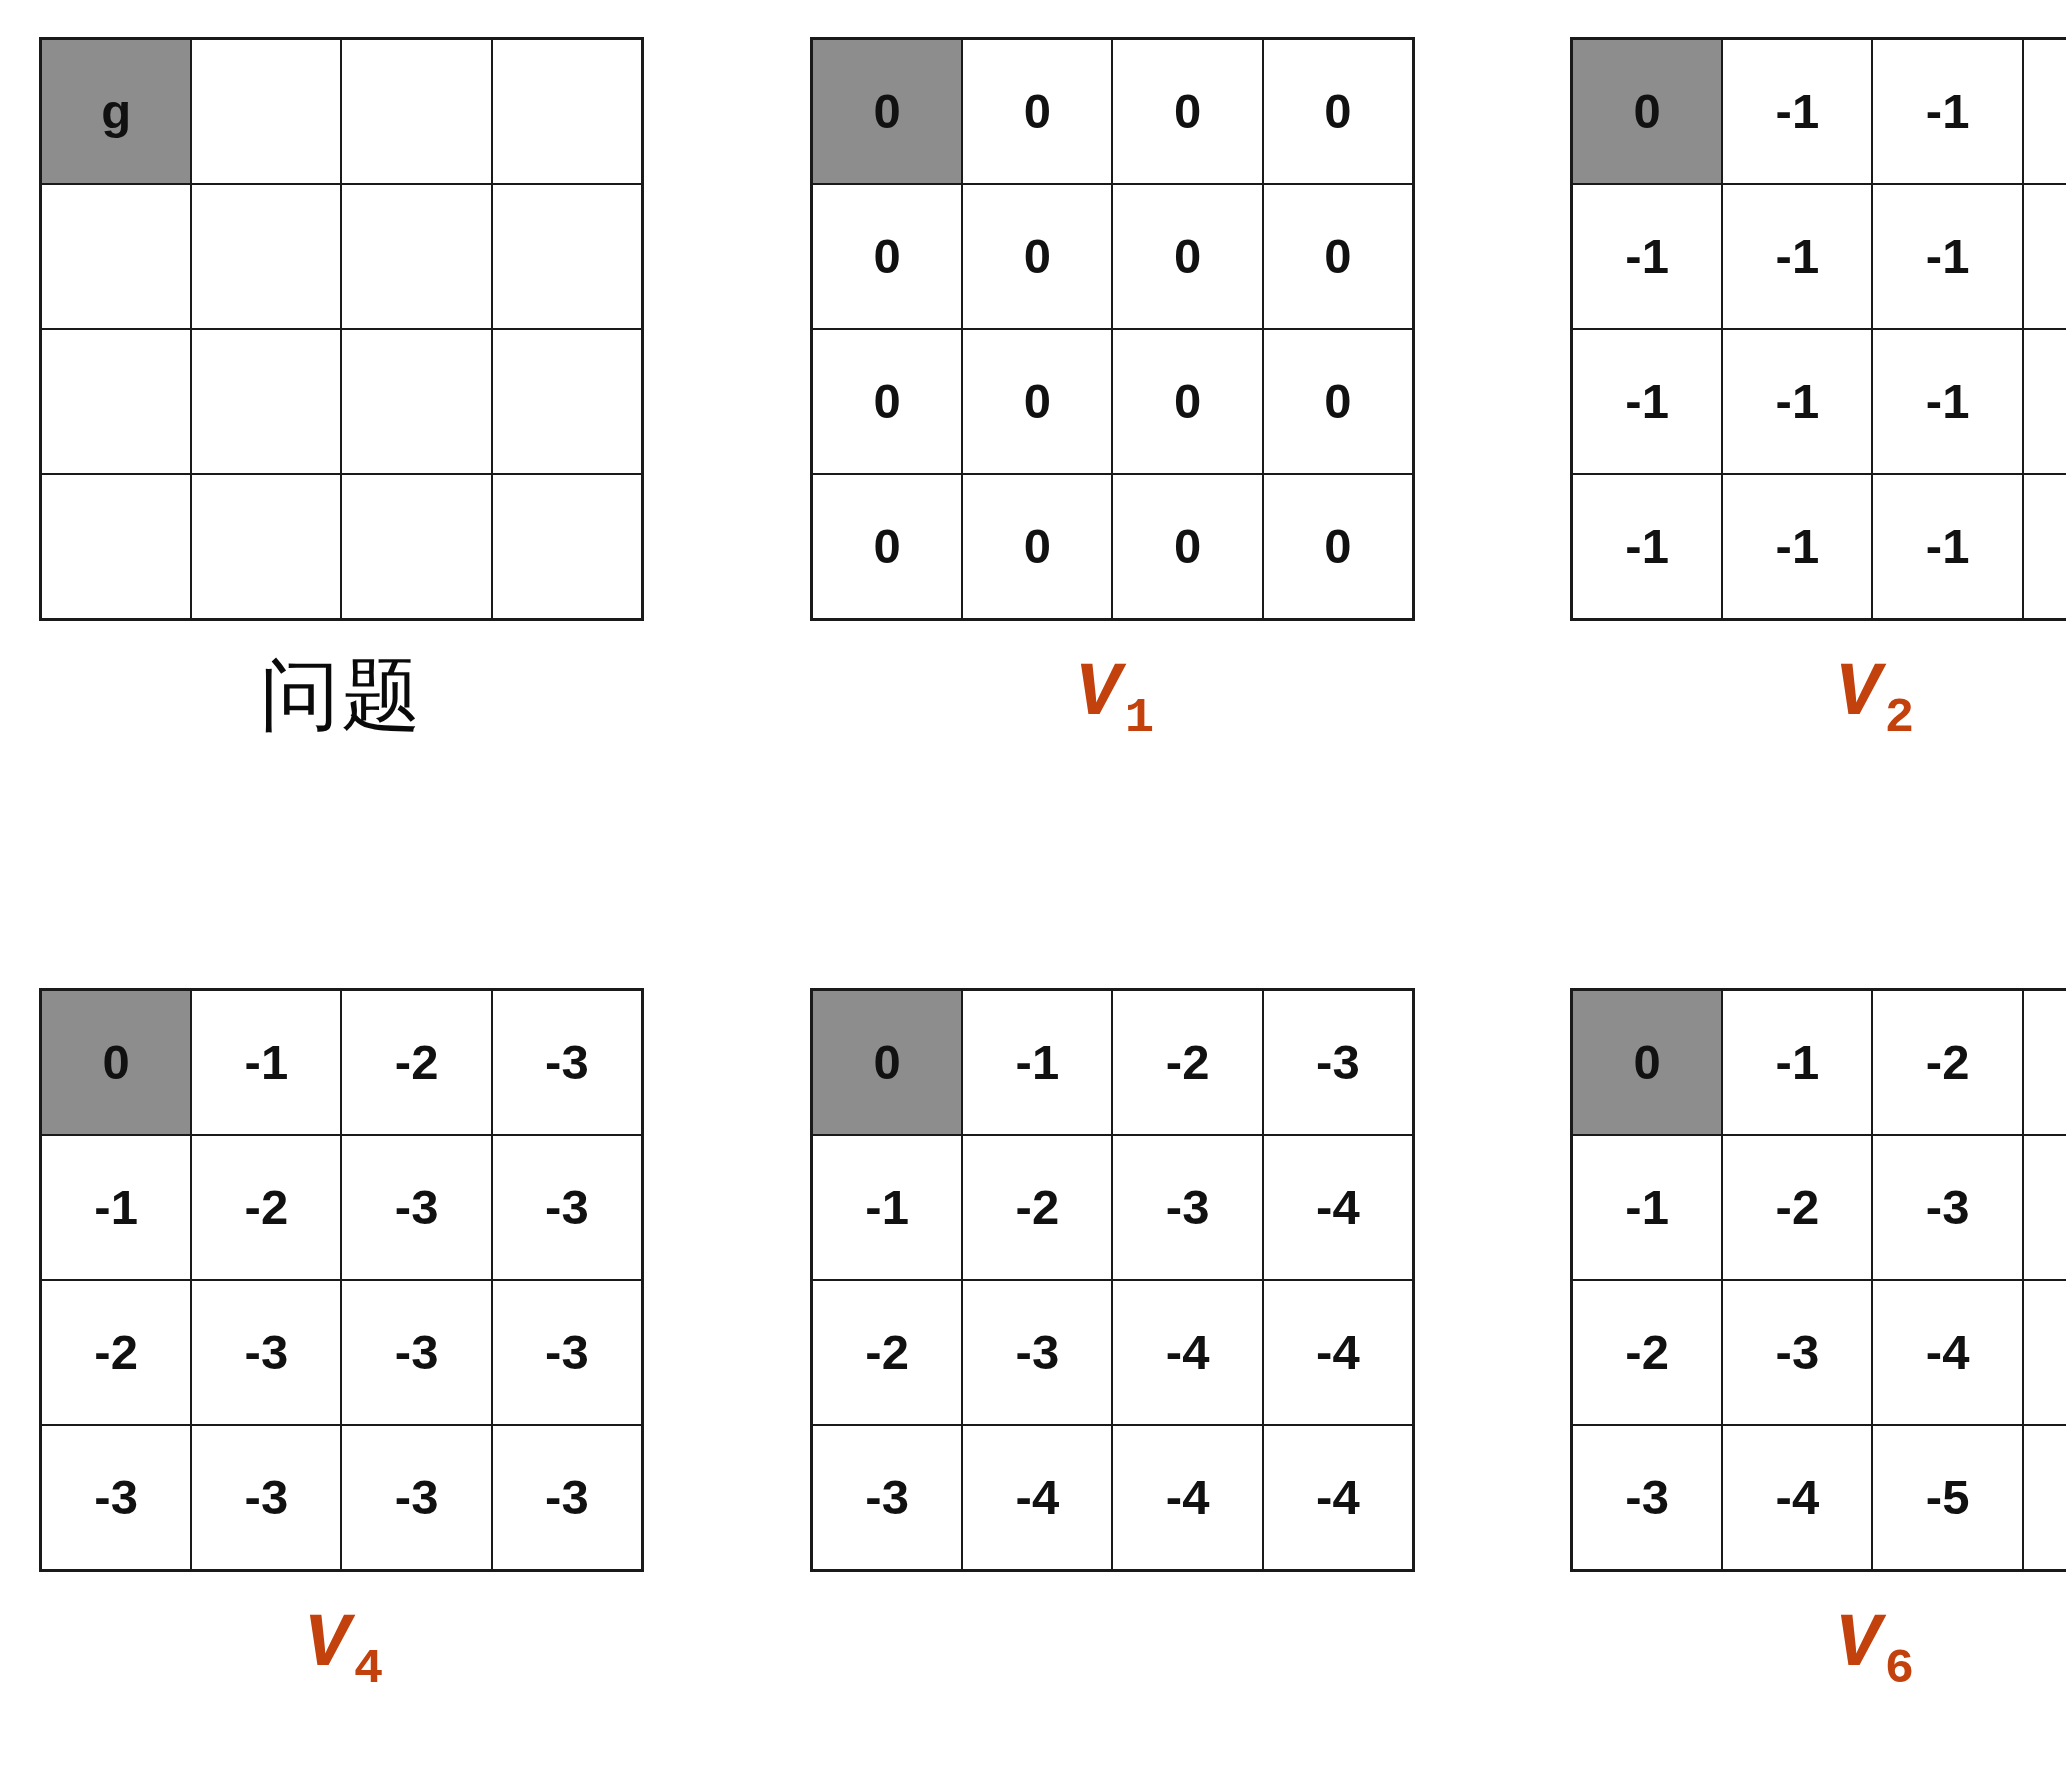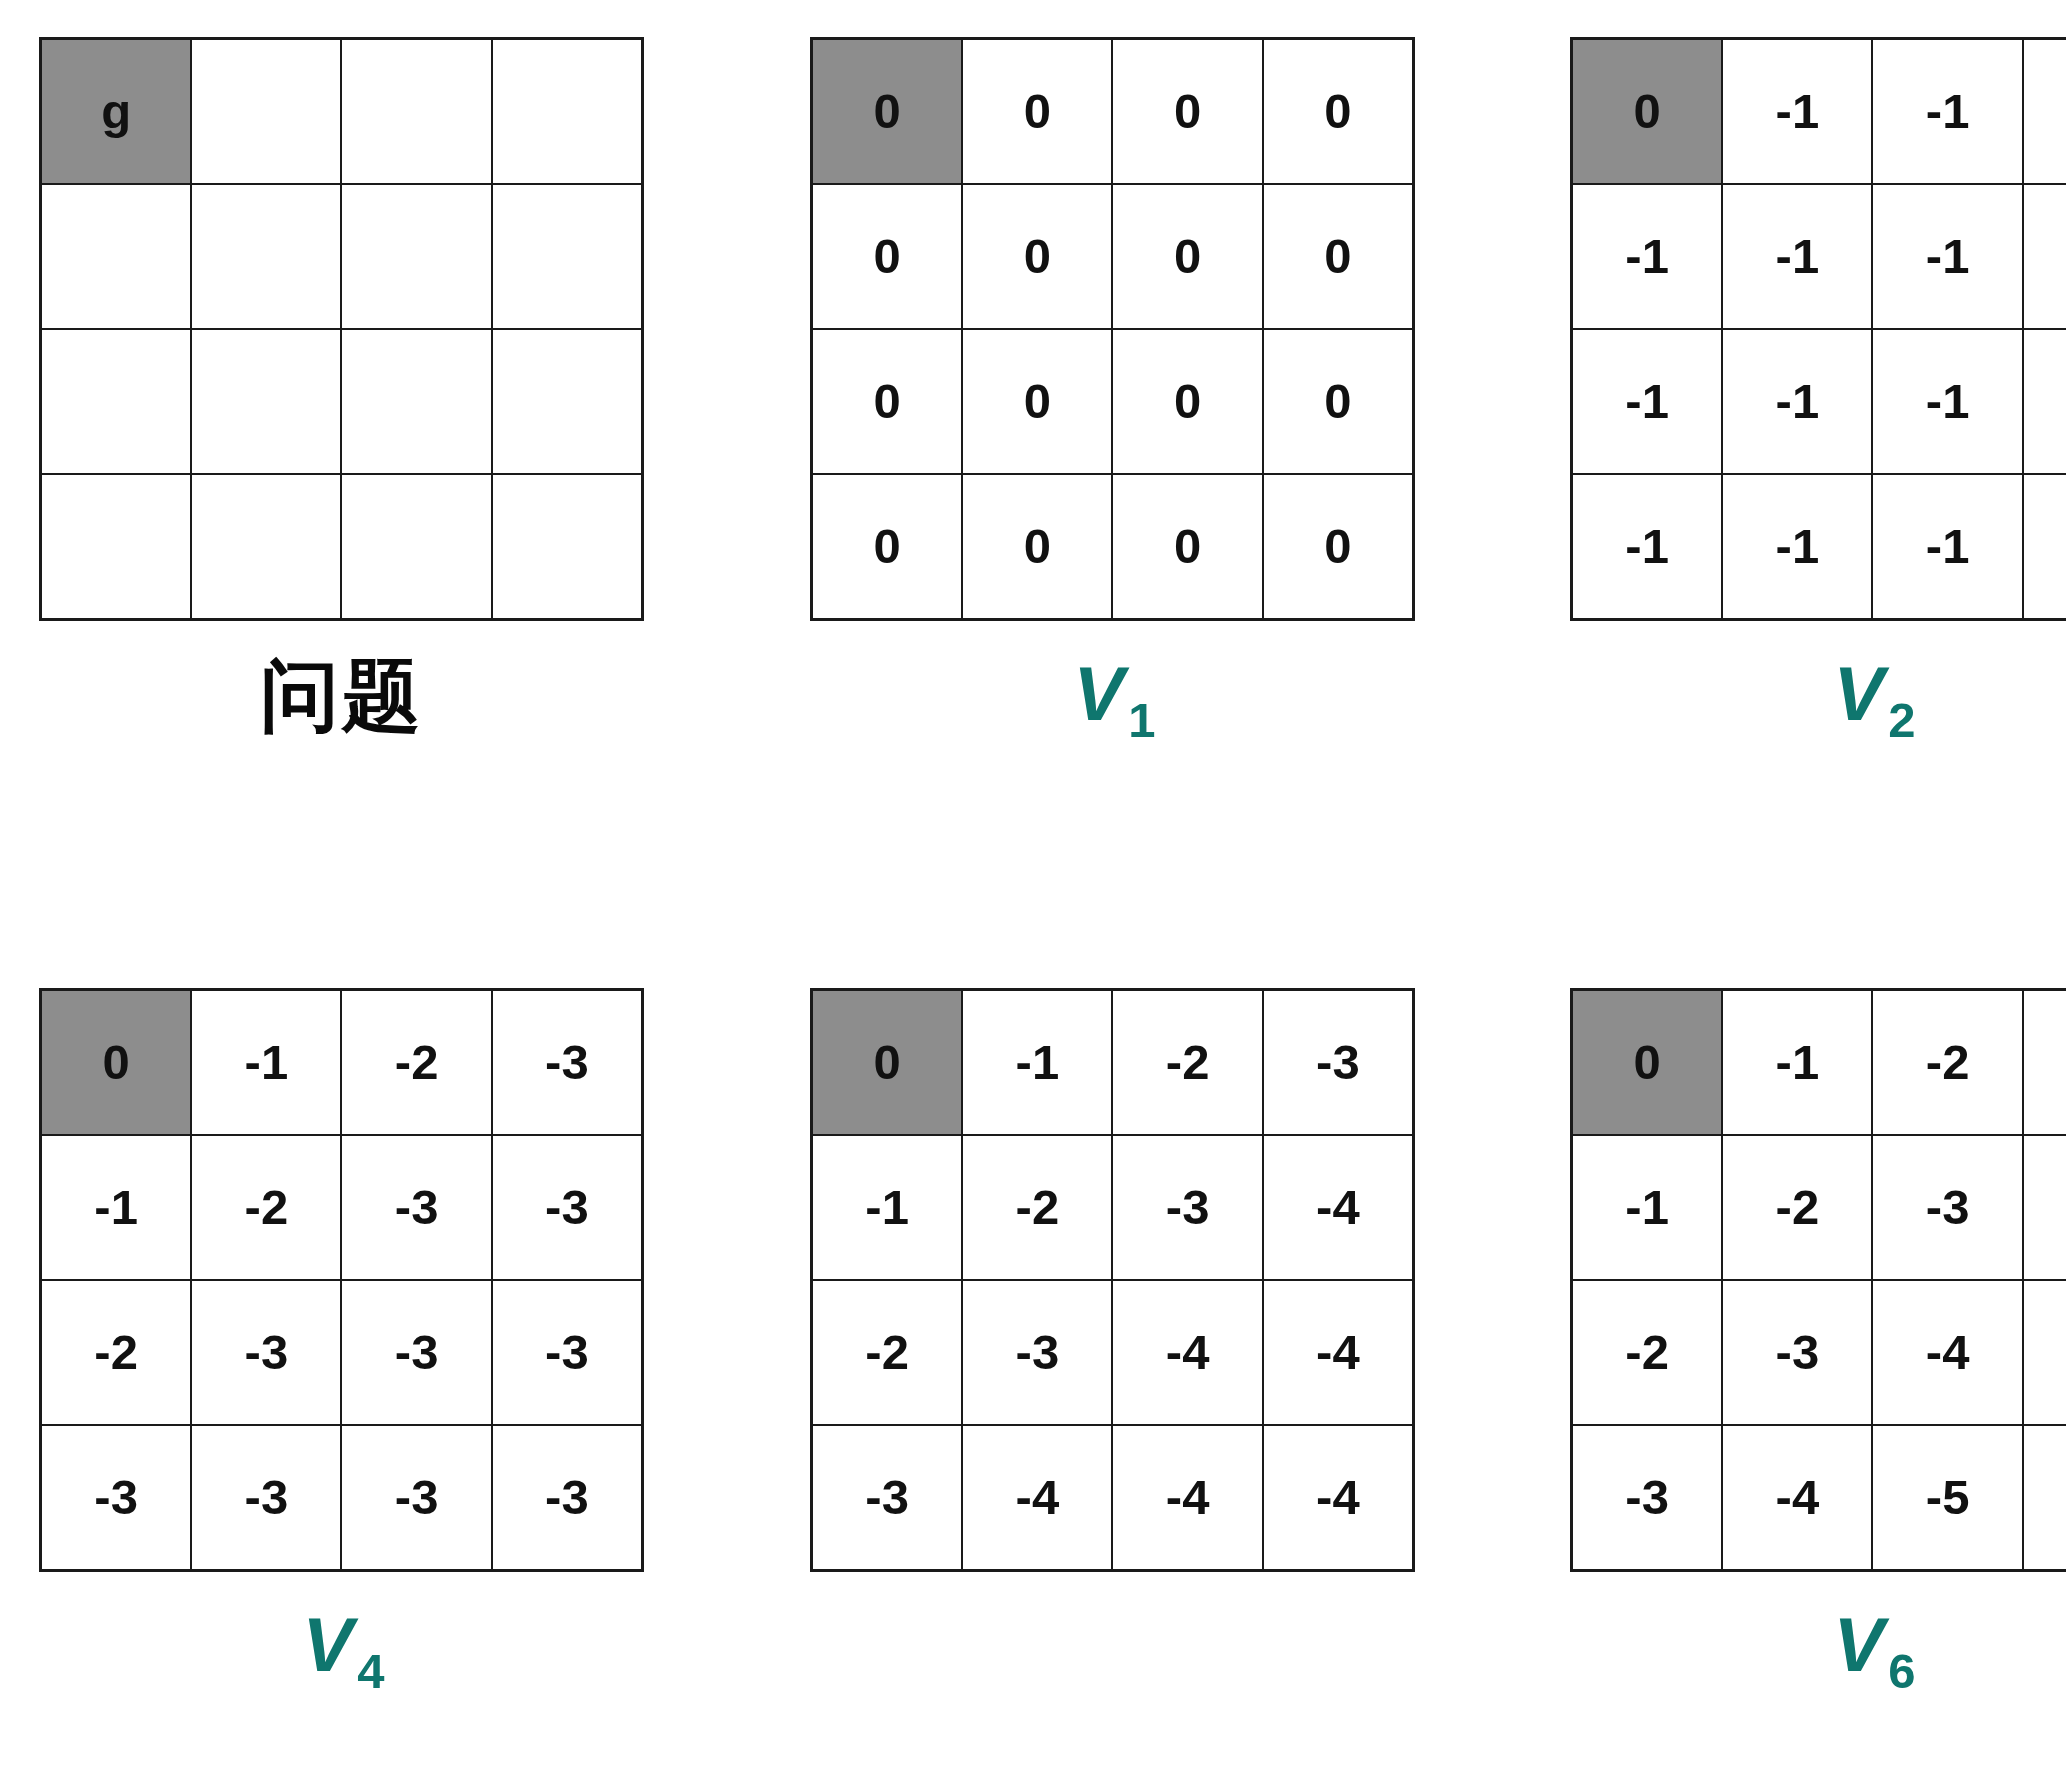--- a/index.html
+++ b/index.html
@@ -62,40 +62,40 @@
 
   .panel-label {
     width: 605px;
     margin-top: 35px;
     text-align: center;
     white-space: nowrap;
     line-height: 1;
   }
 
   .label-math {
-    font-family: Liberation Sans, sans-serif;
+    font-family: Liberation Mono, monospace;
     font-size: 76px;
     font-weight: 700;
     font-style: italic;
-    color: #0f766e;
+    color: #c2410c;
   }
   .label-math .sub {
     font-style: normal;
     font-size: 49px;
     font-weight: 700;
     vertical-align: baseline;
     position: relative;
     top: 17.4px;
     left: 4.1px;
   }
 
   .label-cjk {
     font-family: "DejaVu Serif", "Liberation Serif", serif;
     font-size: 79px;
-    font-weight: 700;
+    font-weight: 400;
     color: #0a0a0a;
     letter-spacing: 2.5px;
   }
 </style>
 </head>
 <body>
 
 <div id="board">
     <div class="grid-panel col-0 row-0">
       <table class="vgrid">

